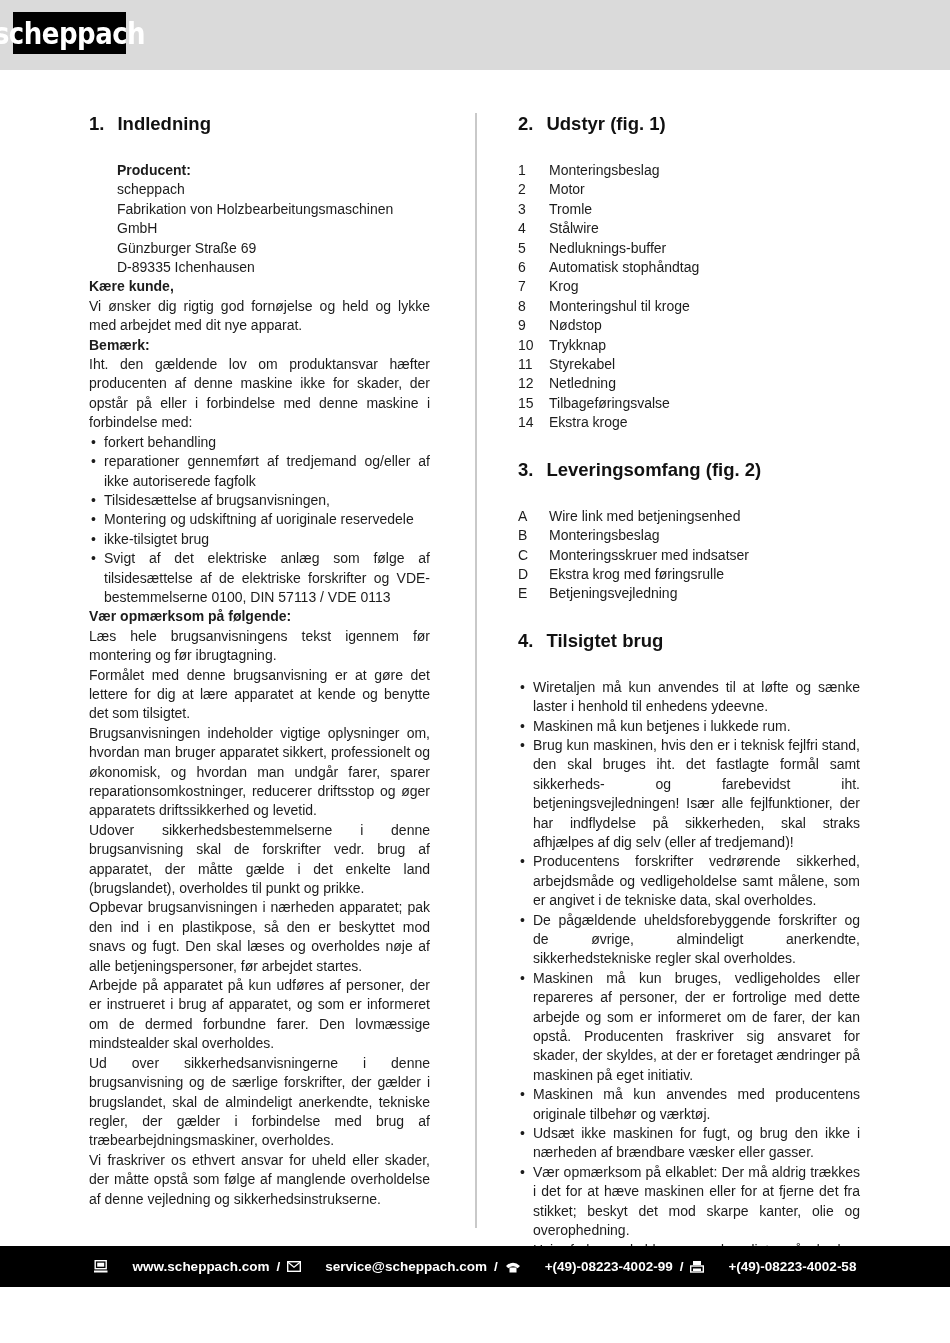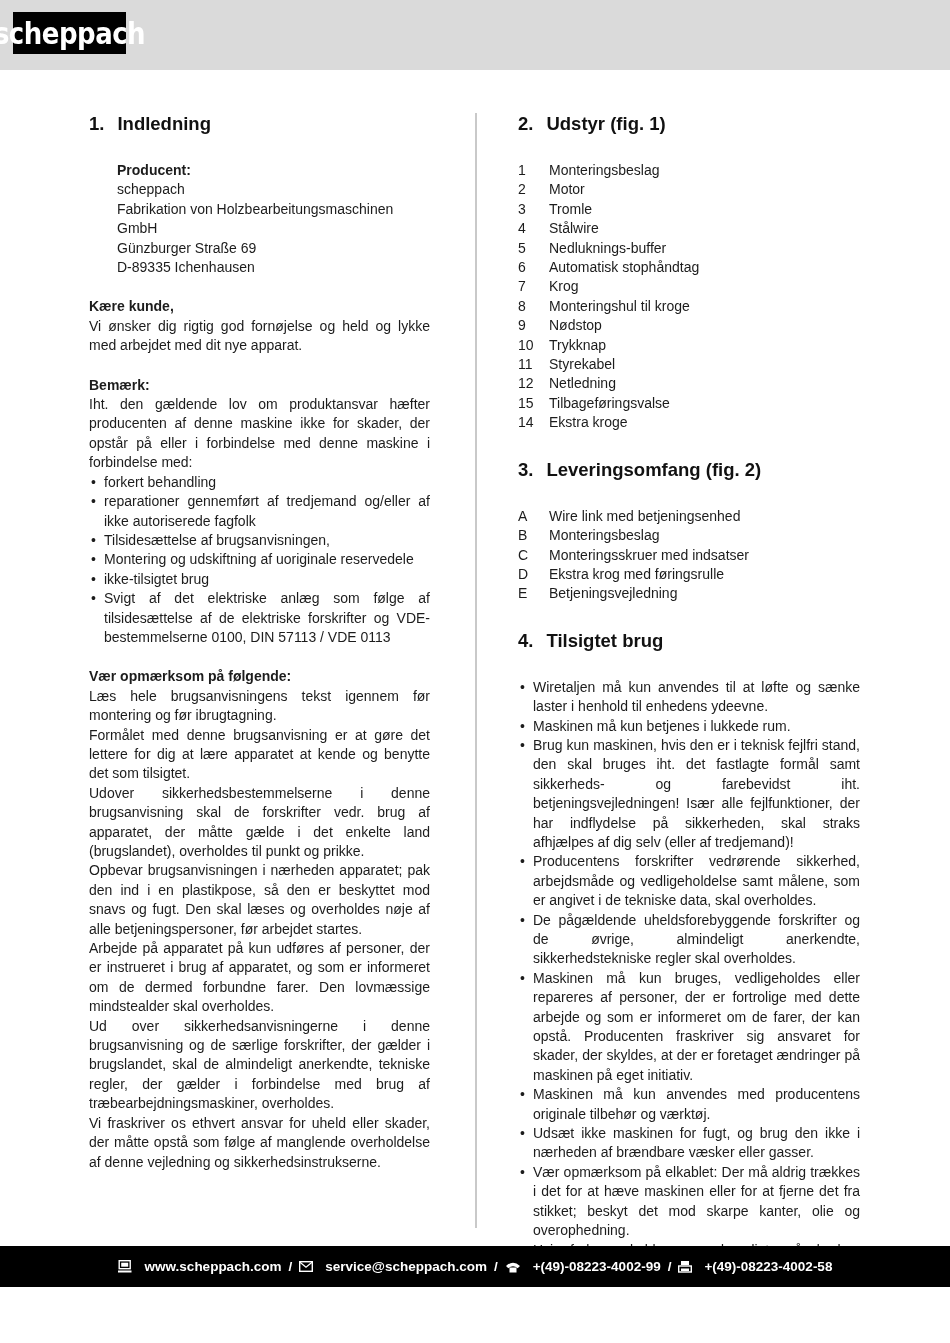--- a/index.html
+++ b/index.html
@@ -24,21 +24,21 @@
   .col { position:absolute; top:113px; font-size:14px; line-height:19.4px; }
   .col-left  { left:89px;  width:341px; }
   .col-right { left:518px; width:342px; }
 
   .section-heading {
     display:flex; gap:13px; margin:0 0 26px 0;
     font-size:18.5px; line-height:22px; font-weight:bold; color:#111;
   }
   .section-heading.not-first { margin-top:26px; }
 
-  .block { margin-top:20px; }
+  .block { }
   .block.first { margin-top:0;margin-left:28px; }
   .block-label { font-weight:bold; }
   p.para { margin:0; text-align:justify; }
   .plain-line { text-align:left; }
 
   ul.bullets { margin:0; padding:0; list-style:none; }
   ul.bullets li { position:relative; padding-left:15px; text-align:justify; }
   ul.bullets li::before { content:"\2022"; position:absolute; left:2px; top:0; }
 
   .kv-list { margin:0; }
@@ -51,21 +51,21 @@
     position:absolute; left:89px; top:1257px; font-size:14.5px; color:#1c1c1c;
     display:flex; align-items:center;
   }
   .page-num .pipe { display:inline-block; width:1.5px; height:16px; background:#1c1c1c; margin:0 8px; }
 
   .bottom-bar {
     position:absolute; left:0; bottom:0; width:950px; height:41px; background:#000;
     color:#fff; font-size:13.5px; font-weight:bold;
     display:flex; align-items:center; justify-content:center; gap:7px; white-space:nowrap;
   }
-  .contact-item { display:flex; align-items:center; gap:12px; }
+  .contact-item { display:flex; align-items:center; gap:24px; }
   .contact-item svg { display:block; }
 </style>
 </head>
 <body>
 
 <div class="page">
 
   <div class="masthead">
     <div class="logo-box">
       <span class="logo-text">scheppach</span>
@@ -109,20 +109,21 @@
           <li>Svigt af det elektriske anlæg som følge af tilsidesættelse af de elektriske forskrifter og VDE-bestemmelserne 0100, DIN 57113 / VDE 0113</li>
         </ul>
     </div>
 
     <div class="block">
       <div class="block-label">Vær opmærksom på følgende:</div>
       <div>
 
       <p class="para">Læs hele brugsanvisningens tekst igennem før montering og før ibrugtagning.</p>
           <p class="para">Formålet med denne brugsanvisning er at gøre det lettere for dig at lære apparatet at kende og benytte det som tilsigtet.</p>
+          <p class="para">Brugsanvisningen indeholder vigtige oplysninger om, hvordan man bruger apparatet sikkert, professionelt og økonomisk, og hvordan man undgår farer, sparer reparationsomkostninger, reducerer driftsstop og øger apparatets driftssikkerhed og levetid.</p>
           <p class="para">Udover sikkerhedsbestemmelserne i denne brugsanvisning skal de forskrifter vedr. brug af apparatet, der måtte gælde i det enkelte land (brugslandet), overholdes til punkt og prikke.</p>
           <p class="para">Opbevar brugsanvisningen i nærheden apparatet; pak den ind i en plastikpose, så den er beskyttet mod snavs og fugt. Den skal læses og overholdes nøje af alle betjeningspersoner, før arbejdet startes.</p>
           <p class="para">Arbejde på apparatet på kun udføres af personer, der er instrueret i brug af apparatet, og som er informeret om de dermed forbundne farer. Den lovmæssige mindstealder skal overholdes.</p>
           <p class="para">Ud over sikkerhedsanvisningerne i denne brugsanvisning og de særlige forskrifter, der gælder i brugslandet, skal de almindeligt anerkendte, tekniske regler, der gælder i forbindelse med brug af træbearbejdningsmaskiner, overholdes.</p>
           <p class="para">Vi fraskriver os ethvert ansvar for uheld eller skader, der måtte opstå som følge af manglende overholdelse af denne vejledning og sikkerhedsinstrukserne.</p>
         </div>
     </div>
   </div>
 
   <div class="col col-right">

